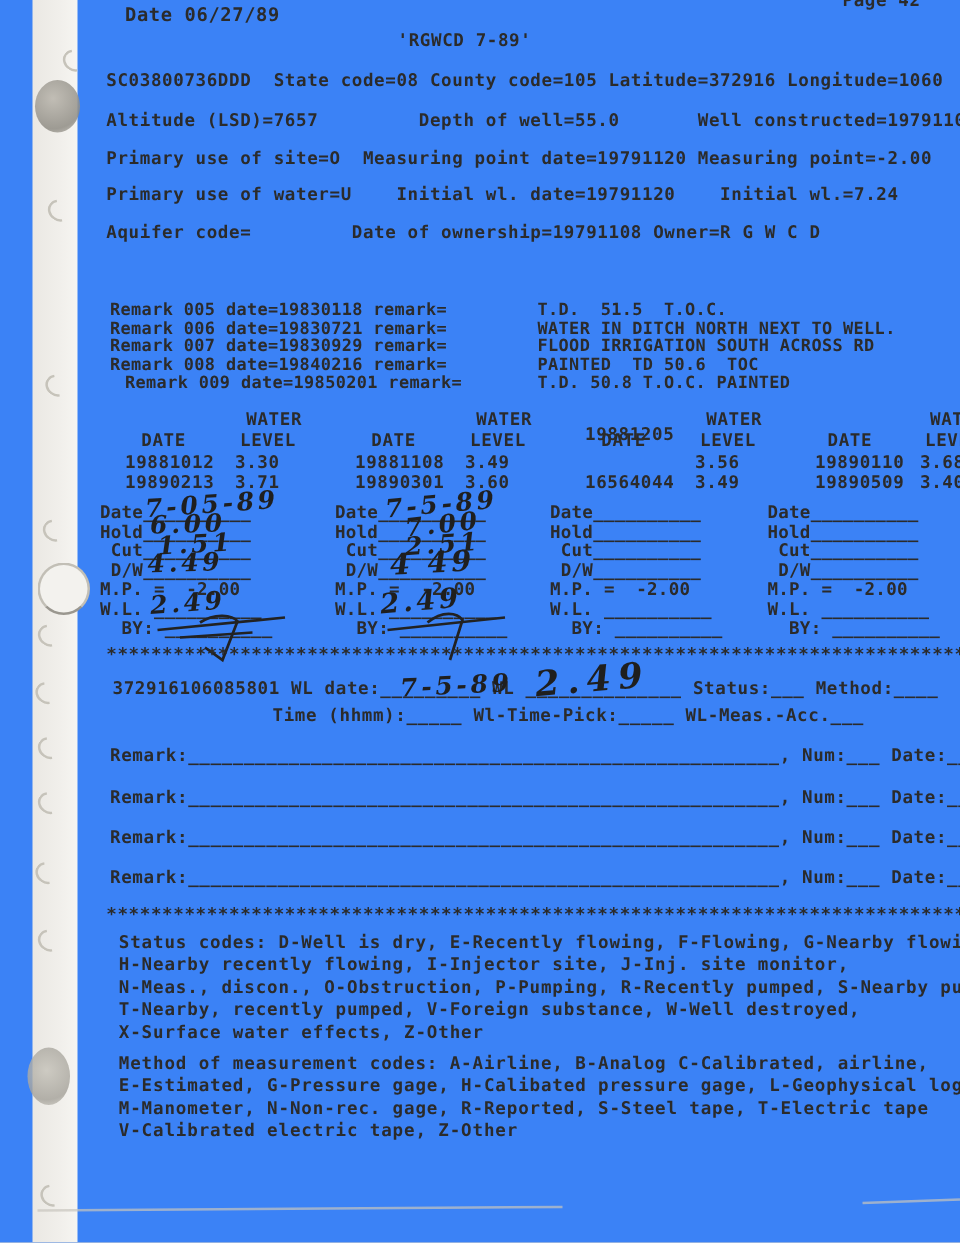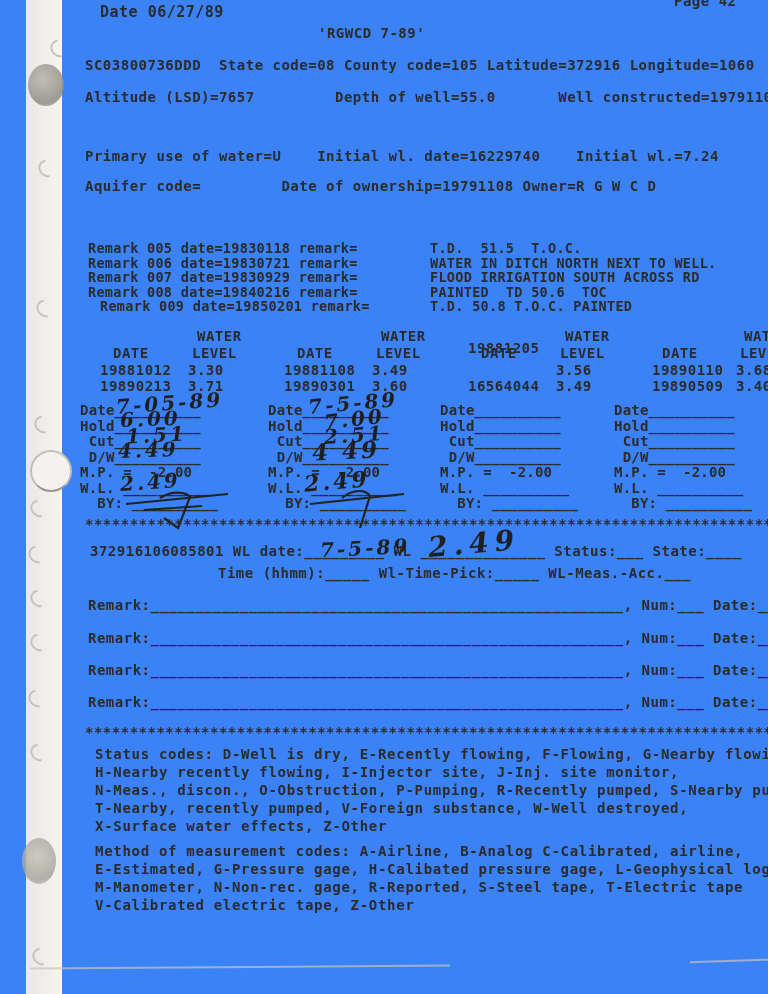--- a/index.html
+++ b/index.html
@@ -56,21 +56,22 @@
   <div class="cmark" style="left:32px; top:948px;"></div>
   <div class="streak" style="left:30px; top:966px; width:420px; transform:rotate(-0.4deg);"></div>
   <div class="streak" style="left:690px; top:960px; width:78px; transform:rotate(-2deg);"></div>
 
   <div class="t" style="left:100px; top:3px; font-size:15px;">Date 06/27/89</div>
   <div class="t" style="left:674px; top:-7px;">Page 42</div>
   <div class="t" style="left:318px; top:25px;">'RGWCD 7-89'</div>
 
   <div class="t" style="left:85px; top:57px;">SC03800736DDD  State code=08 County code=105 Latitude=372916 Longitude=1060</div>
   <div class="t" style="left:85px; top:89px;">Altitude (LSD)=7657         Depth of well=55.0       Well constructed=1979110</div>
-  <div class="t" style="left:85px; top:148px;">Primary use of water=U    Initial wl. date=16229740    Initial wl.=7.24</div>
+  <div class="t" style="left:85px; top:119px;">Primary use of site=O  Measuring point date=19791120 Measuring point=-2.00</div>
+  <div class="t" style="left:85px; top:148px;">Primary use of water=U    Initial wl. date=19791120    Initial wl.=7.24</div>
   <div class="t" style="left:85px; top:178px;">Aquifer code=         Date of ownership=19791108 Owner=R G W C D</div>
 
   <div style="position:absolute; left:88px; top:240px;">
     <div style="position:relative; height:14.5px;">
       <span class="t sm" style="left:0; top:0;">Remark 005 date=19830118 remark=</span>
       <span class="t sm" style="left:342px; top:0;">T.D.  51.5  T.O.C.</span>
     </div>
     <div style="position:relative; height:14.5px;">
       <span class="t sm" style="left:0; top:0;">Remark 006 date=19830721 remark=</span>
       <span class="t sm" style="left:342px; top:0;">WATER IN DITCH NORTH NEXT TO WELL.</span>
@@ -182,21 +183,21 @@
     <span class="cl" style="top:15.5px;">Hold__________</span>
     <span class="cl" style="top:31px;"> Cut__________</span>
     <span class="cl" style="top:46.5px;"> D/W__________</span>
     <span class="cl" style="top:62px;">M.P. =  -2.00</span>
     <span class="cl" style="top:77.5px;">W.L. __________</span>
     <span class="cl" style="top:93px;">  BY: __________</span>
   </div>
 
   <div class="t" style="left:85px; top:516px;">**********************************************************************************</div>
 
-  <div class="t" style="left:90px; top:543px;"><span>372916106085801 WL date:</span><span>_________</span><span> WL </span><span>______________</span><span> Status:___ State:____</span></div>
+  <div class="t" style="left:90px; top:543px;"><span>372916106085801 WL date:</span><span>_________</span><span> WL </span><span>______________</span><span> Status:___ Method:____</span></div>
   <span class="hand" style="left:320px; top:538px; transform:rotate(-3deg);">7-5-89</span>
   <span class="hand" style="left:428px; top:530px; font-size:28px; letter-spacing:6px; transform:rotate(-5deg);">2.49</span>
   <div class="t" style="left:218px; top:565px;">Time (hhmm):_____ Wl-Time-Pick:_____ WL-Meas.-Acc.___</div>
 
   <div class="t" style="left:88px; top:597px;">Remark:_____________________________________________________, Num:___ Date:____</div>
   <div class="t" style="left:88px; top:630px;">Remark:_____________________________________________________, Num:___ Date:____</div>
   <div class="t" style="left:88px; top:662px;">Remark:_____________________________________________________, Num:___ Date:____</div>
   <div class="t" style="left:88px; top:694px;">Remark:_____________________________________________________, Num:___ Date:____</div>
 
   <div class="t" style="left:85px; top:724px;">**********************************************************************************</div>

